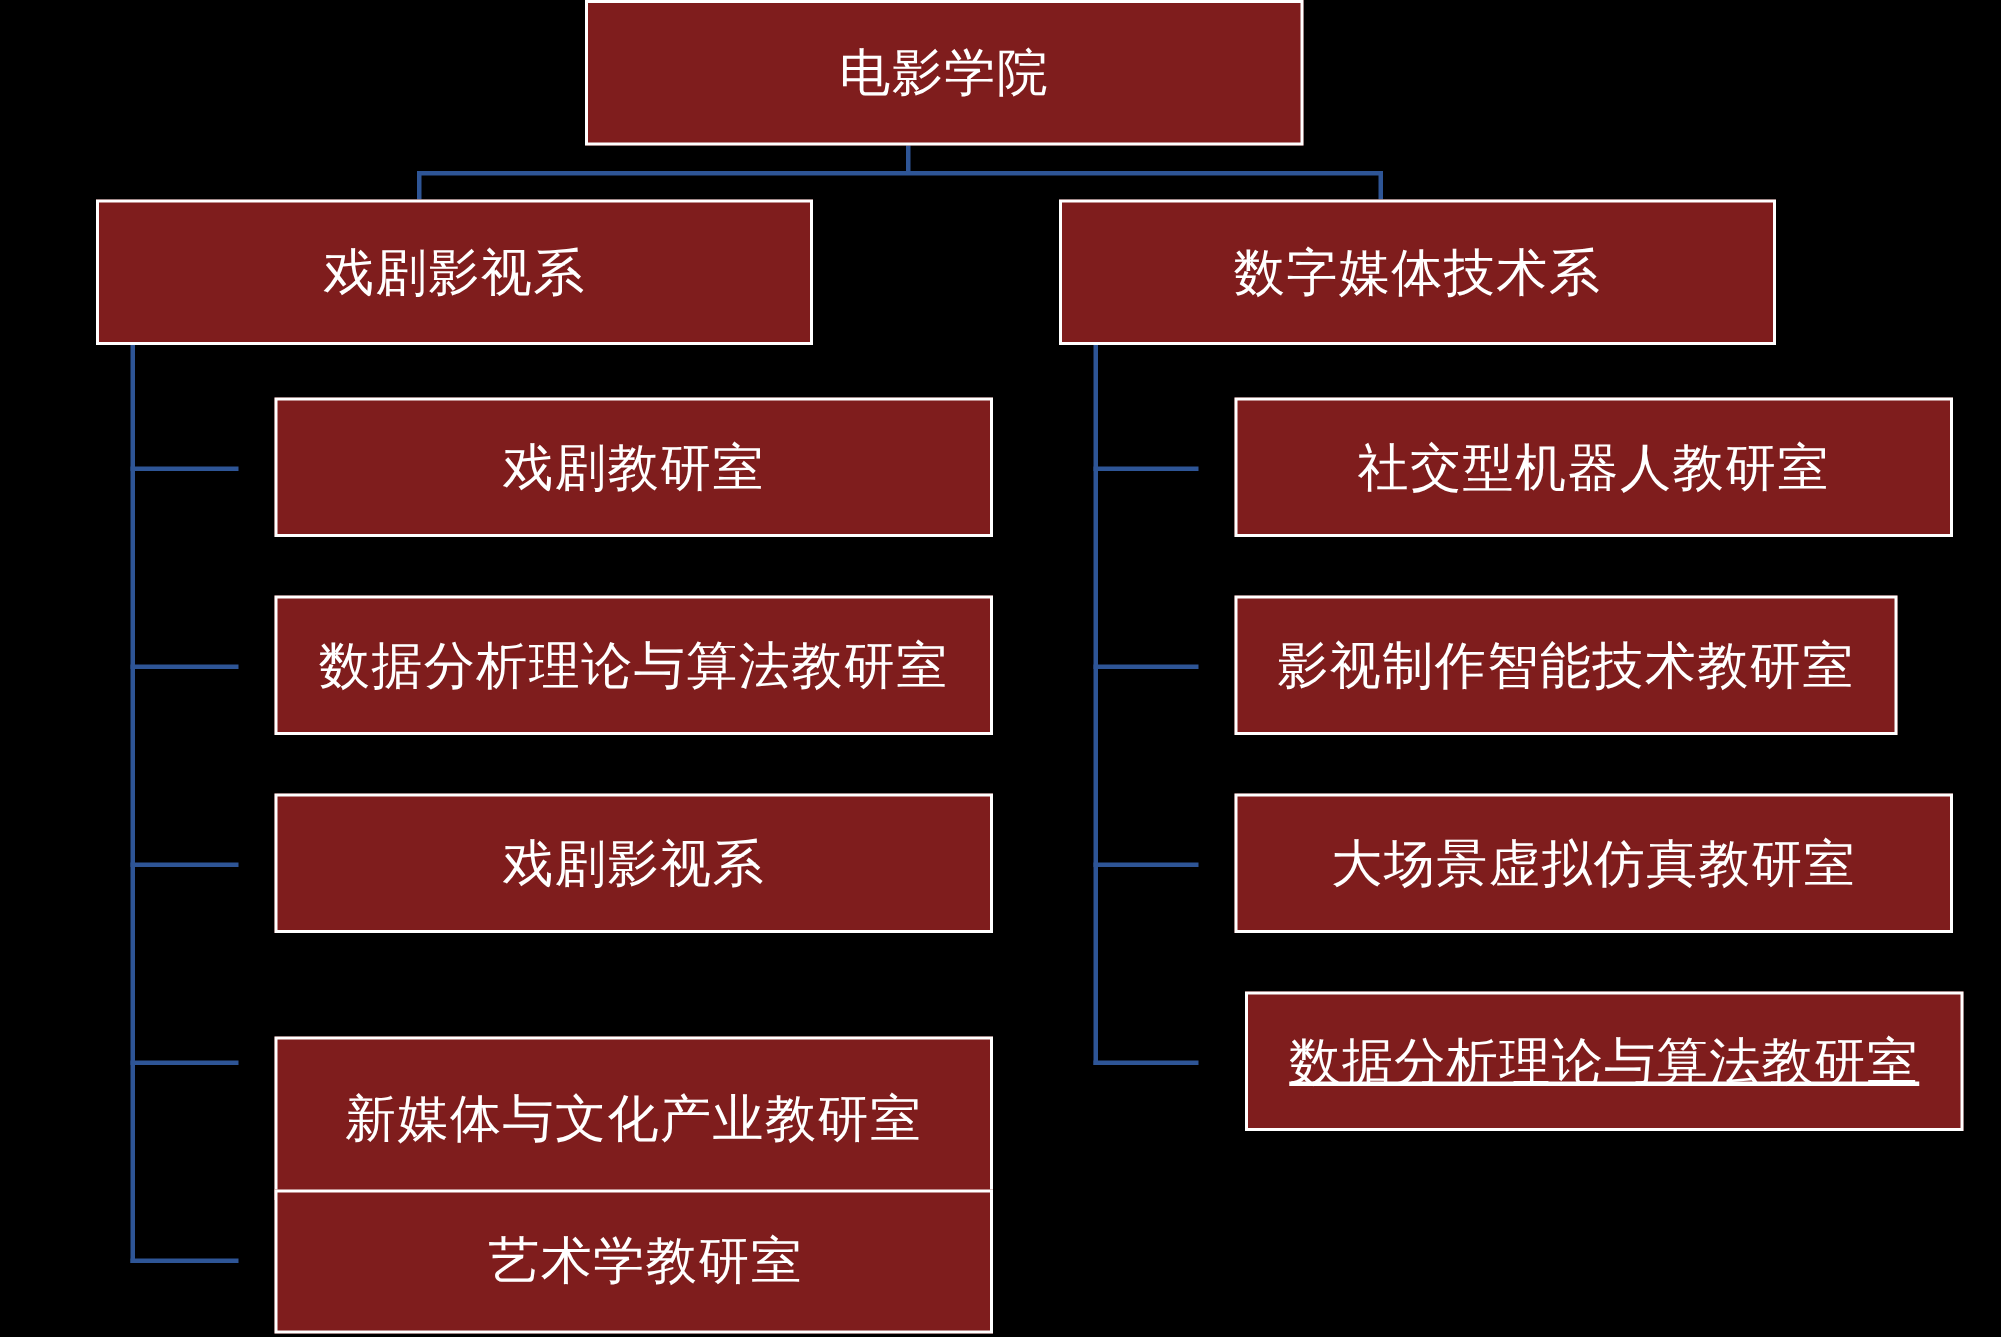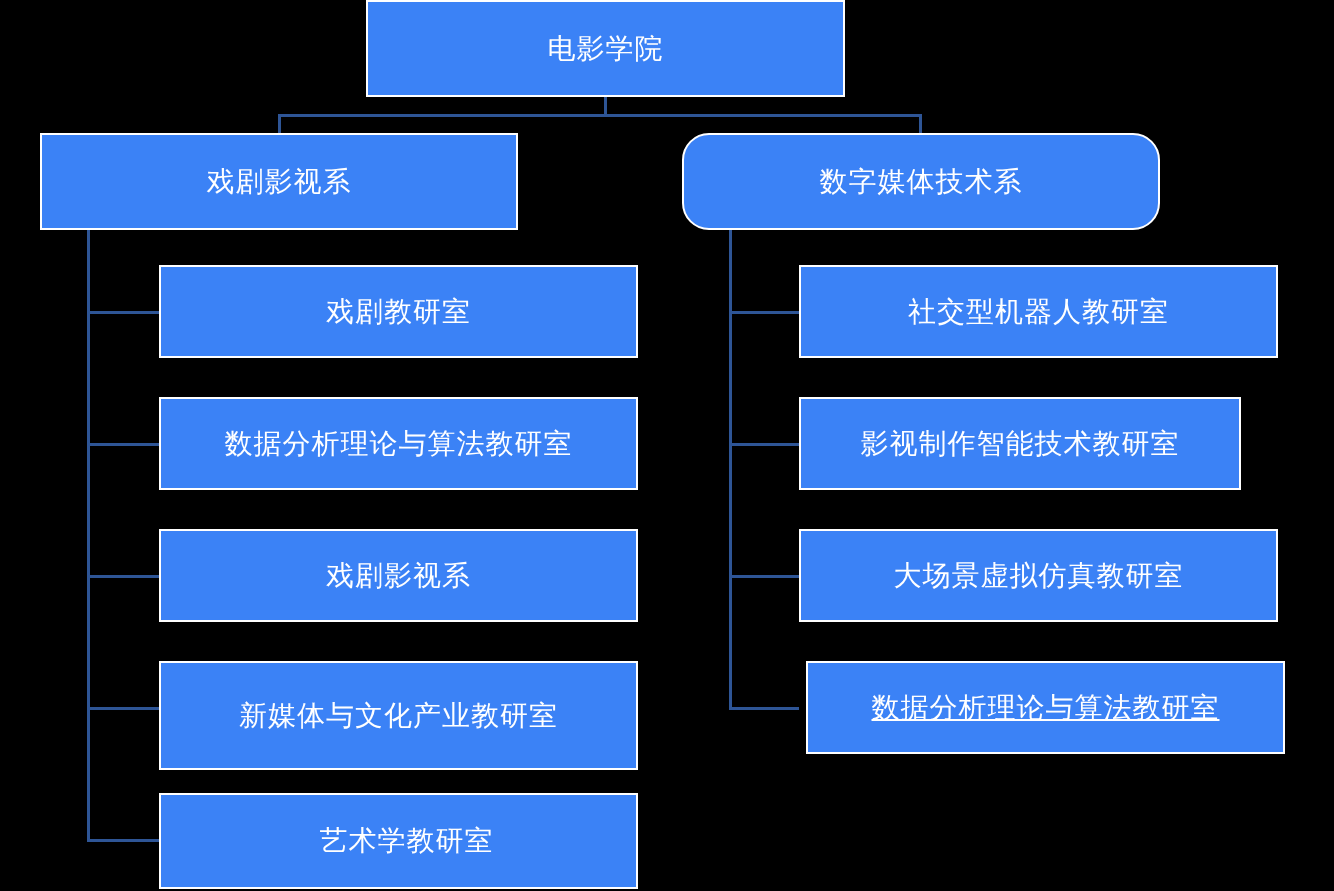--- a/index.html
+++ b/index.html
@@ -11,30 +11,31 @@
     position: relative;
     width: 1334px;
     height: 891px;
     background: #000000;
     overflow: hidden;
     font-family: "Liberation Sans", "DejaVu Sans", sans-serif;
   }
   .node {
     position: absolute;
     box-sizing: border-box;
-    background: #3b82f6;
+    background: #7f1d1d;
     border: 2px solid #FFFFFF;
     color: #FFFFFF;
     display: flex;
     align-items: center;
     justify-content: center;
-    font-size: 28px;
+    font-size: 34px;
     letter-spacing: 1px;
     text-align: center;
     white-space: nowrap;
+    margin-left: 24px;
   }
   .connector {
     position: absolute;
     background: #2E5596;
   }
 </style>
 </head>
 <body>
 
 <div class="canvas">
@@ -53,26 +54,26 @@
 
   <div class="connector" style="left:729px; top:230px; width:3px; height:480px;"></div>
   <div class="connector" style="left:729px; top:311px; width:70px; height:3px;"></div>
   <div class="connector" style="left:729px; top:443px; width:70px; height:3px;"></div>
   <div class="connector" style="left:729px; top:575px; width:70px; height:3px;"></div>
   <div class="connector" style="left:729px; top:707px; width:70px; height:3px;"></div>
 
   <div class="node" style="left:366px; top:0px; width:479px; height:97px;">电影学院</div>
 
   <div class="node" style="left:40px; top:133px; width:478px; height:97px;">戏剧影视系</div>
-  <div class="node" style="left:682px; top:133px; width:478px; height:97px;border-radius:27px;">数字媒体技术系</div>
+  <div class="node" style="left:682px; top:133px; width:478px; height:97px;">数字媒体技术系</div>
 
   <div class="node" style="left:159px; top:265px; width:479px; height:93px;">戏剧教研室</div>
   <div class="node" style="left:159px; top:397px; width:479px; height:93px;">数据分析理论与算法教研室</div>
   <div class="node" style="left:159px; top:529px; width:479px; height:93px;">戏剧影视系</div>
-  <div class="node" style="left:159px; top:661px; width:479px; height:109px;">新媒体与文化产业教研室</div>
+  <div class="node" style="left:159px; top:691px; width:479px; height:109px;">新媒体与文化产业教研室</div>
   <div class="node" style="left:159px; top:793px; width:479px; height:96px;padding-left:16px;">艺术学教研室</div>
 
   <div class="node" style="left:799px; top:265px; width:479px; height:93px;">社交型机器人教研室</div>
   <div class="node" style="left:799px; top:397px; width:442px; height:93px;font-family:Liberation Mono, monospace;">影视制作智能技术教研室</div>
   <div class="node" style="left:799px; top:529px; width:479px; height:93px;font-family:Liberation Serif, serif;">大场景虚拟仿真教研室</div>
   <div class="node" style="left:806px; top:661px; width:479px; height:93px;text-decoration:underline;">数据分析理论与算法教研室</div>
 
 </div>
 
 </body></html>

